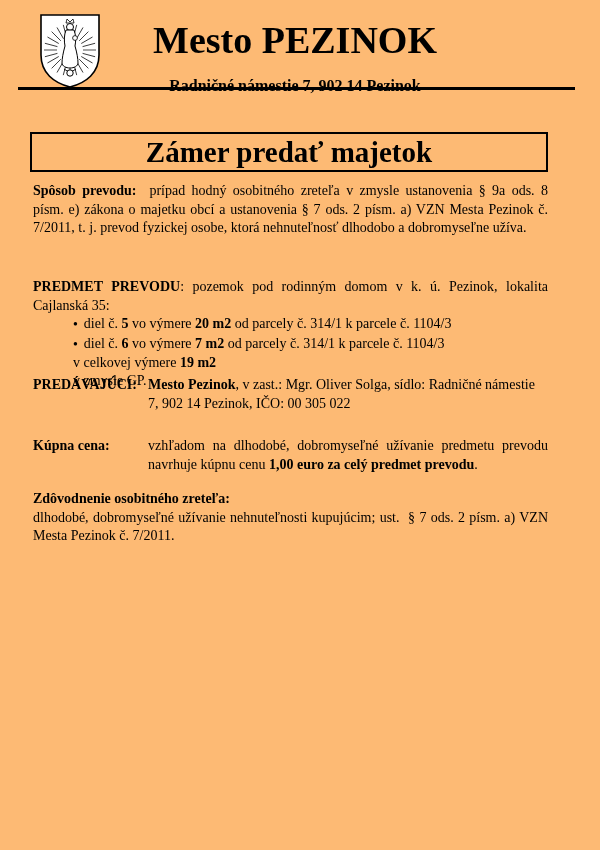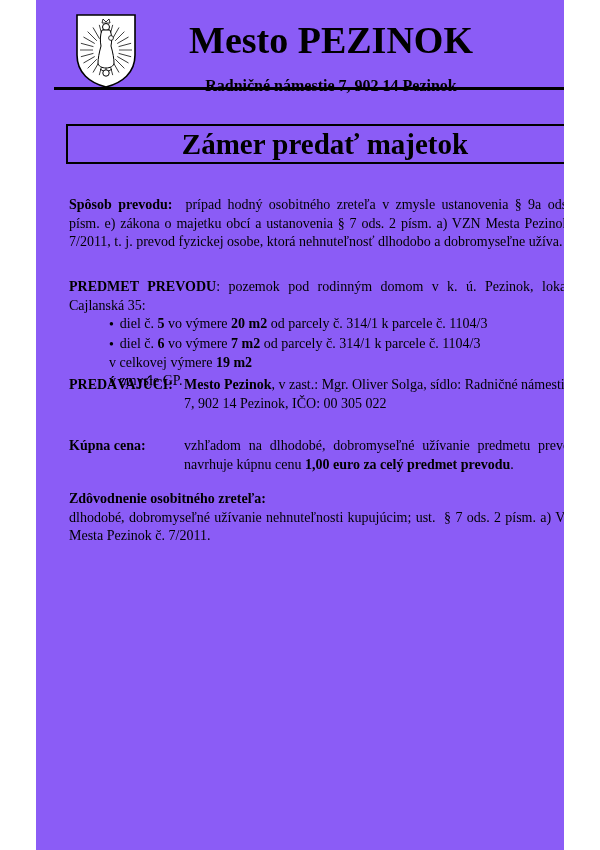--- a/index.html
+++ b/index.html
@@ -1,50 +1,50 @@
 <!DOCTYPE html>
 <html><head>
 <meta charset="utf-8">
 <style>
   * { margin:0; padding:0; box-sizing:border-box; }
   html,body { background:#ffffff; }
   .page {
     position:relative;
-    width:528px; height:850px;
+    width:600px; height:850px;
     margin:0 auto;
-    background:#8b5cf6;
+    background:#fdba74;
     color:#000000;
     font-family:"Liberation Serif","DejaVu Serif",serif;
     font-size:14px;
     line-height:18.5px;
     overflow:hidden;
   }
 
   
   .crest { position:absolute; left:39px; top:13px; width:62px; height:76px; }
   .crest svg { width:100%; height:100%; display:block; }
   .letterhead { position:absolute; left:100px; top:18px; width:390px; text-align:center; }
   .org  { font-size:38px; font-weight:bold; line-height:44px; }
   .addr { font-size:16px; font-weight:bold; line-height:20px; margin-top:14px; }
   .rule { position:absolute; left:18px; top:87px; width:557px; height:3px; background:#000; }
 
   
   .title-box {
-    position:absolute; left:30px; top:124px; width:518px; height:40px;
+    position:absolute; left:30px; top:132px; width:518px; height:40px;
     border:2px solid #000;
     display:flex; align-items:center; justify-content:center;
   }
   .title-box span { font-size:29px; font-weight:bold; white-space:nowrap; }
 
   
   .sec { position:absolute; left:33px; width:515px; }
   .just { text-align:justify; }
   .tab { display:inline-block; width:13px; }
 
-  #sec-sposob { top:196px; }
+  #sec-sposob { top:182px; }
   #sec-predmet { top:278px; }
   .plist { list-style:none; margin-left:40px; line-height:17.5px; }
   .plist li::before { content:"\25CF"; font-size:8px; margin-right:6px; position:relative; top:-2px; }
   .indent { margin-left:40px; line-height:17.5px; }
 
   .row { display:flex; }
   #sec-predavajuci { top:376px; }
   #sec-kupna { top:437px; }
   .label { flex:none; width:115px; font-weight:bold; }
   .value { flex:1; }

